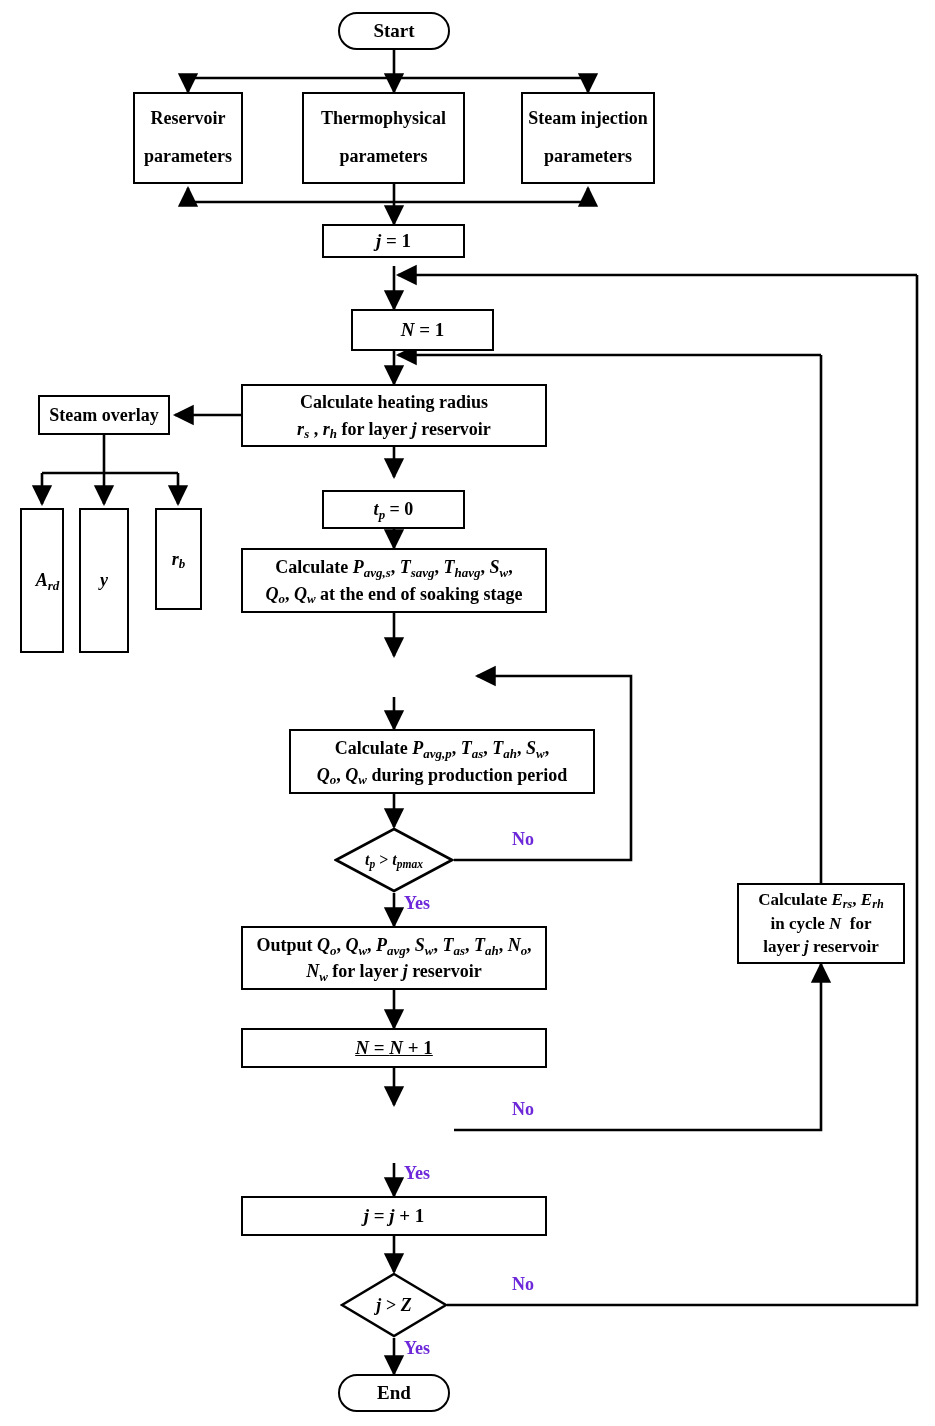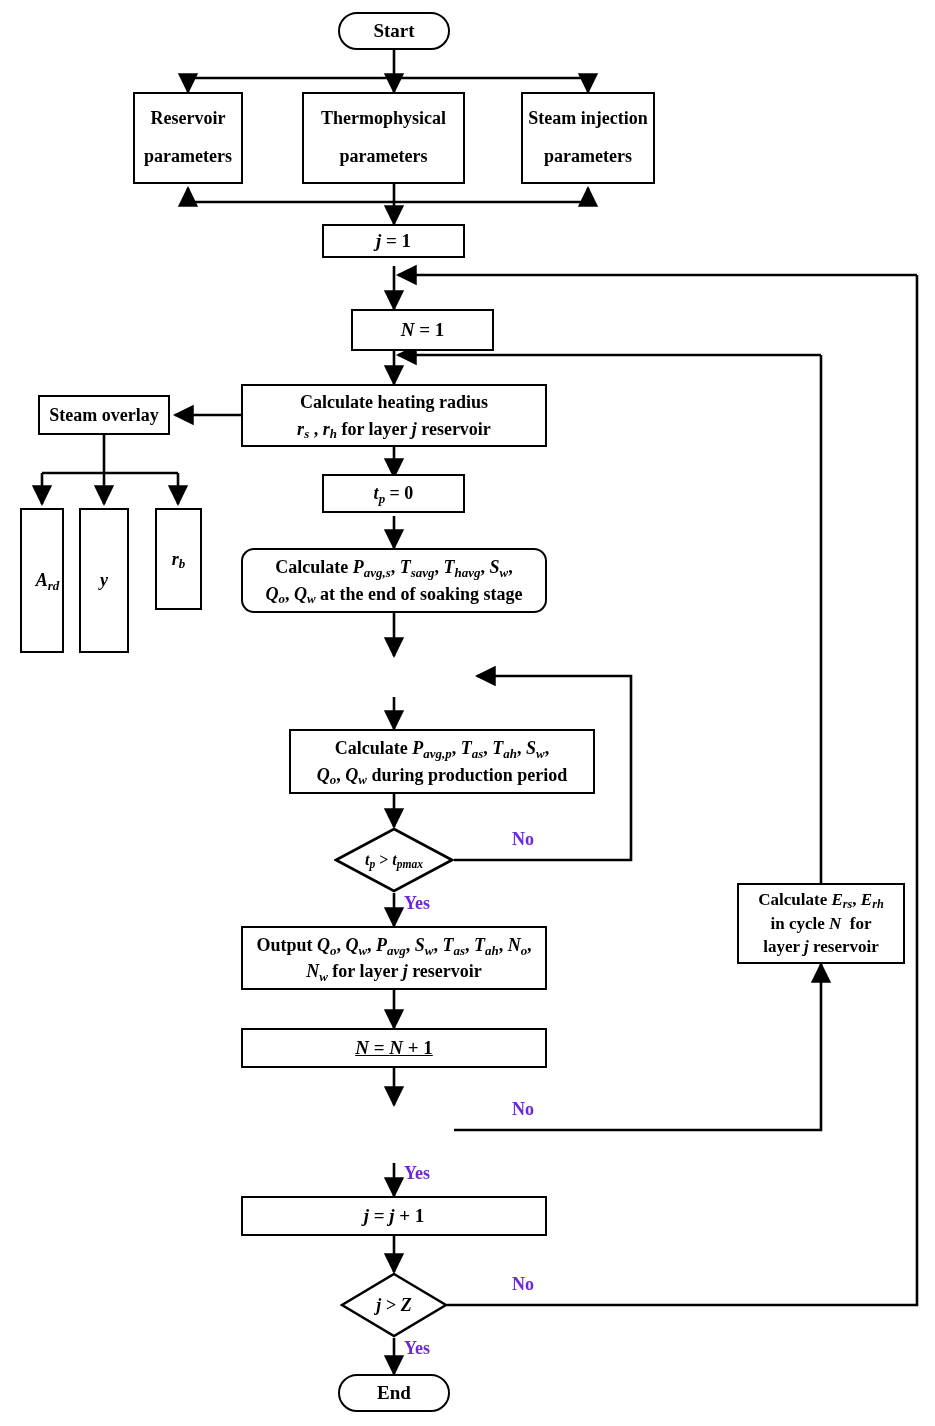--- a/index.html
+++ b/index.html
@@ -165,25 +165,25 @@
   </div>
 
   <div class="node f18" style="left:79px;top:508px;width:50px;height:145px;">
     <span class="txt"><i class="v">y</i></span>
   </div>
 
   <div class="node f18" style="left:155px;top:508px;width:47px;height:102px;">
     <span class="txt"><i class="v">r</i><sub>b</sub></span>
   </div>
 
-  <div class="node f18" style="left:322px;top:474px;width:143px;height:39px;">
+  <div class="node f18" style="left:322px;top:490px;width:143px;height:39px;">
     <span class="txt"><i class="v">t</i><sub>p</sub> = 0</span>
   </div>
 
-  <div class="node f18" style="left:241px;top:548px;width:306px;height:65px;flex-direction:column;line-height:1.45;border-radius:13px;">
+  <div class="node f18" style="left:241px;top:548px;width:306px;height:65px;flex-direction:column;line-height:1.45;">
     <span class="txt">Calculate <i class="v">P</i><sub>avg,s</sub>, <i class="v">T</i><sub>savg</sub>, <i class="v">T</i><sub>havg</sub>, <i class="v">S</i><sub>w</sub>,</span>
     <span class="txt"><i class="v">Q</i><sub>o</sub>, <i class="v">Q</i><sub>w</sub> at the end of soaking stage</span>
   </div>
 
 
   <div class="node f18" style="left:241px;top:729px;width:306px;height:65px;flex-direction:column;line-height:1.45;margin-left:48px;">
     <span class="txt">Calculate <i class="v">P</i><sub>avg,p</sub>, <i class="v">T</i><sub>as</sub>, <i class="v">T</i><sub>ah</sub>, <i class="v">S</i><sub>w</sub>,</span>
     <span class="txt"><i class="v">Q</i><sub>o</sub>, <i class="v">Q</i><sub>w</sub> during production period</span>
   </div>
 

